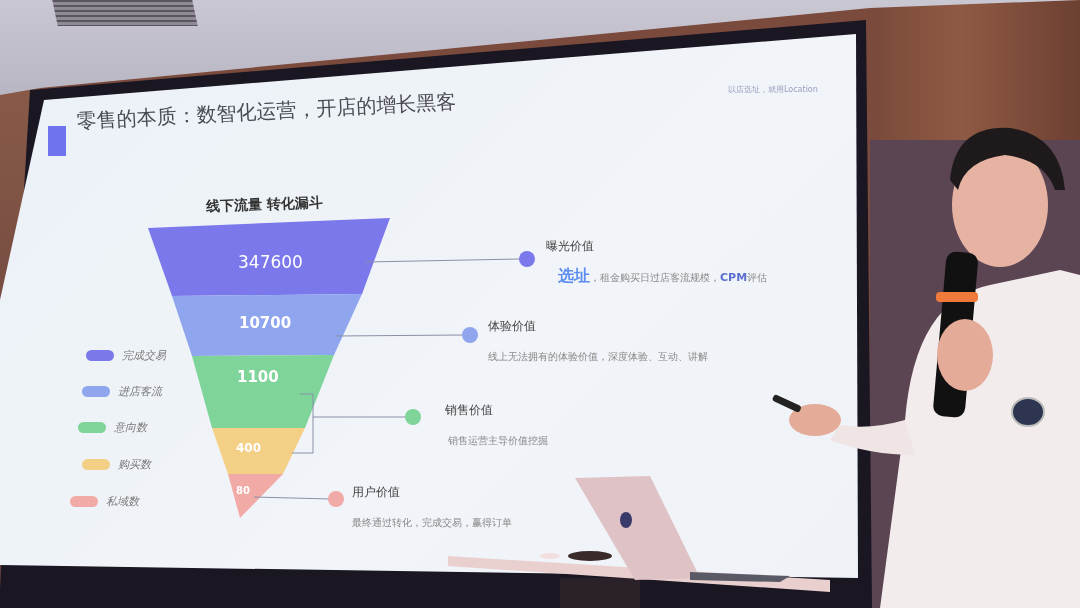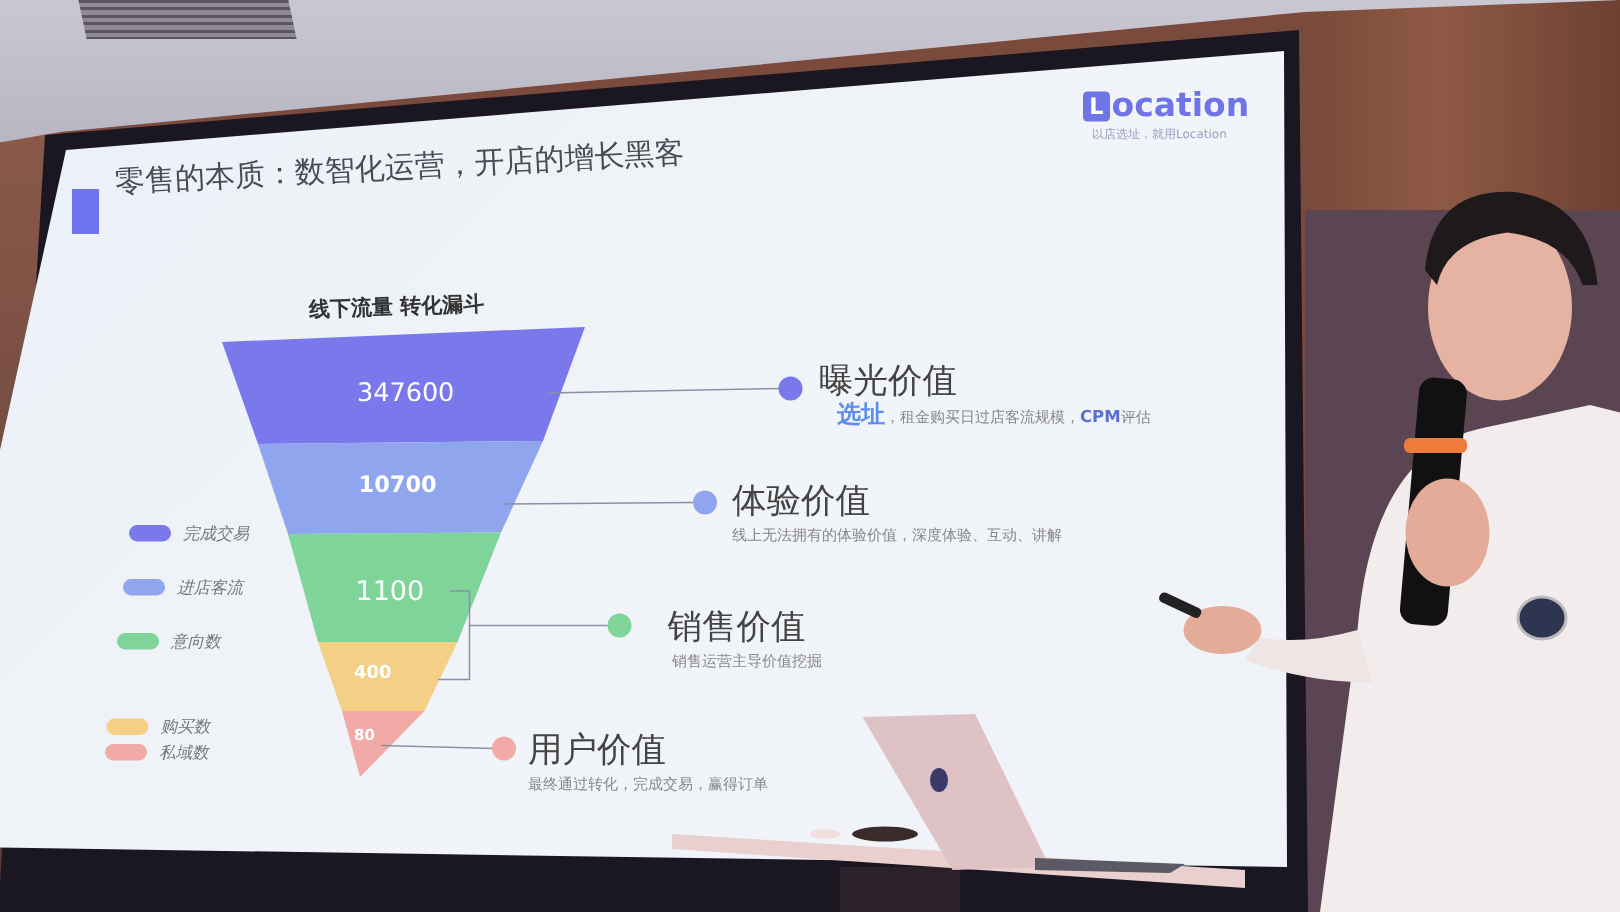--- a/index.html
+++ b/index.html
@@ -61,21 +61,21 @@
     position: absolute; left: 206px; top: 196px; font-size: 14px; font-weight: bold; color: #333;
     transform: rotate(-2deg);
   }
   .funnel-svg { position: absolute; left: 0; top: 0; }
   .legend { position: absolute; }
   .legend-item { position: absolute; display: flex; align-items: center; white-space: nowrap; }
   .legend-pill { width: 28px; height: 11px; border-radius: 6px; margin-right: 8px; }
   .legend-label { font-size: 11px; color: #777; font-style: italic; }
   .callout { position: absolute; white-space: nowrap; }
   .callout-dot { position: absolute; width: 16px; height: 16px; border-radius: 50%; }
-  .callout-title { position: absolute; font-size: 23px; color: #444; }
+  .callout-title { position: absolute; font-size: 12px; color: #444; }
   .callout-desc { position: absolute; font-size: 10px; color: #888; }
   .callout-desc .hl { color: #5b8ef0; font-size: 16px; font-weight: bold; }
   .callout-desc .hl2 { color: #5b6fd0; font-weight: bold; font-size: 11px; }
   .person {
     position: absolute; left: 0; top: 0;
   }
   .podium { position: absolute; }
 </style>
 </head>
 <body>
@@ -85,58 +85,57 @@
 <div class="wall-dark-right"></div>
 <div class="ceiling">
     <div class="vent"></div>
   </div>
 <div class="screen-frame"></div>
 
 <div class="slide">
   <div class="title-bar"></div>
   <div class="slide-title">零售的本质：数智化运营，开店的增长黑客</div>
 
-  <div class="logo"><span class="lbox">L</span><span>ocation</span></div>
   <div class="logo-sub">以店选址，就用Location</div>
 
   <div class="funnel-title">线下流量 转化漏斗</div>
 
   <svg class="funnel-svg" width="1080" height="608">
     <polygon points="148,228 390,218 362,294 172,296" fill="#7b78ec"></polygon>
     <polygon points="172,296 362,294 334,355 192,356" fill="#8fa6ee"></polygon>
     <polygon points="192,356 334,355 305,428 212,428" fill="#7fd49a"></polygon>
     <polygon points="212,428 305,428 283,474 228,474" fill="#f4cf86"></polygon>
     <polygon points="228,474 283,474 240,518" fill="#f2aaa6"></polygon>
     <line x1="365" y1="262" x2="520" y2="259" stroke="#8a8fa8" stroke-width="1"></line>
     <line x1="336" y1="336" x2="462" y2="335" stroke="#8a8fa8" stroke-width="1"></line>
     <polyline points="300,394 313,394 313,453 292,453" fill="none" stroke="#8a8fa8" stroke-width="1"></polyline>
     <line x1="313" y1="417" x2="405" y2="417" stroke="#8a8fa8" stroke-width="1"></line>
     <line x1="254" y1="497" x2="330" y2="499" stroke="#8a8fa8" stroke-width="1"></line>
   </svg>
 
   <div style="position:absolute;left:238px;top:252px;font-size:17px;font-weight:normal;color:#fff;">347600</div>
   <div style="position:absolute;left:239px;top:314px;font-size:15px;font-weight:bold;color:#fff;">10700</div>
-  <div style="position:absolute;left:237px;top:384px;font-size:18px;font-weight:normal;color:#fff;">1100</div>
+  <div style="position:absolute;left:237px;top:368px;font-size:15px;font-weight:bold;color:#fff;">1100</div>
   <div style="position:absolute;left:236px;top:441px;font-size:12px;font-weight:bold;color:#fff;">400</div>
   <div style="position:absolute;left:236px;top:485px;font-size:10px;font-weight:bold;color:#fff;">80</div>
 
   <div class="legend">
     <div class="legend-item" style="left:86px;top:348px;">
         <div class="legend-pill" style="background:#7b78ec;"></div>
         <span class="legend-label">完成交易</span>
       </div>
     <div class="legend-item" style="left:82px;top:384px;">
         <div class="legend-pill" style="background:#8fa6ee;"></div>
         <span class="legend-label">进店客流</span>
       </div>
     <div class="legend-item" style="left:78px;top:420px;">
         <div class="legend-pill" style="background:#7fd49a;"></div>
         <span class="legend-label">意向数</span>
       </div>
-    <div class="legend-item" style="left:71px;top:457px;margin-top:20px;">
+    <div class="legend-item" style="left:82px;top:457px;">
         <div class="legend-pill" style="background:#f4cf86;"></div>
         <span class="legend-label">购买数</span>
       </div>
     <div class="legend-item" style="left:70px;top:494px;">
         <div class="legend-pill" style="background:#f2aaa6;"></div>
         <span class="legend-label">私域数</span>
       </div>
   </div>
 
   <div class="callout">

